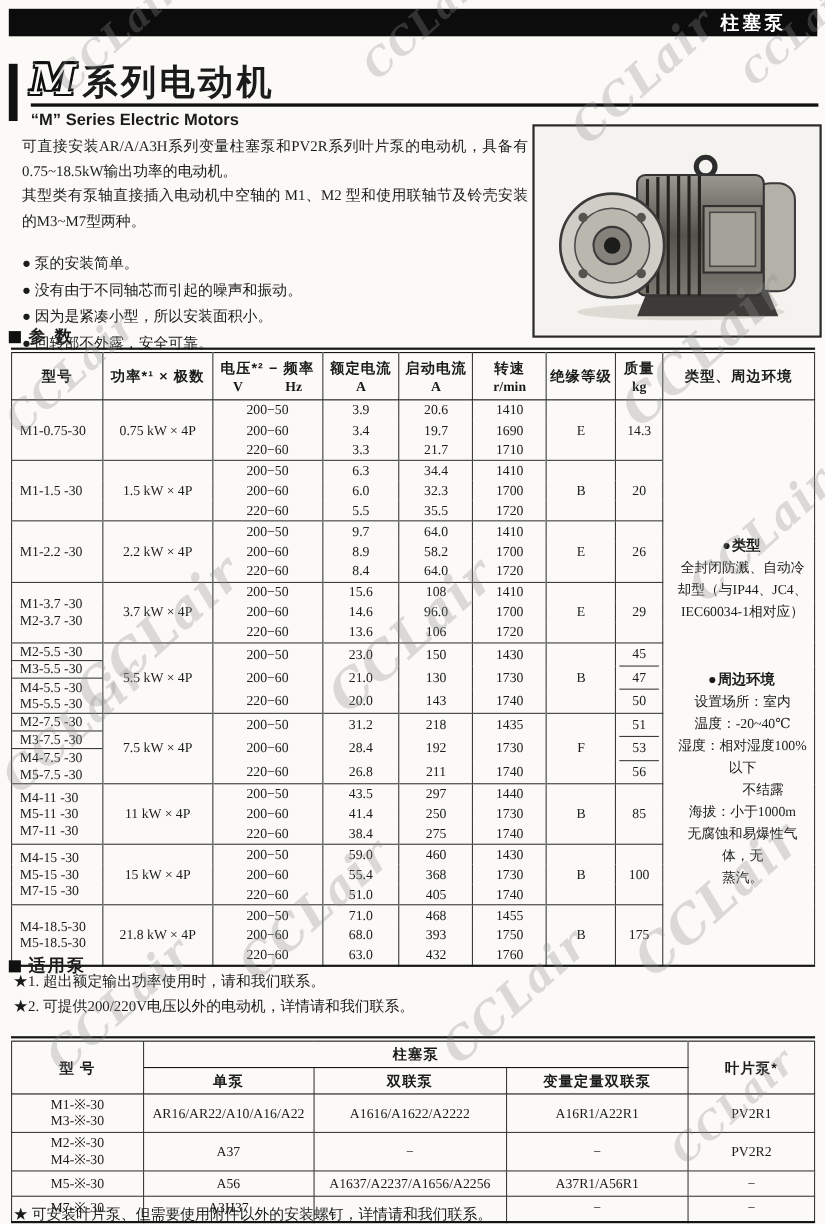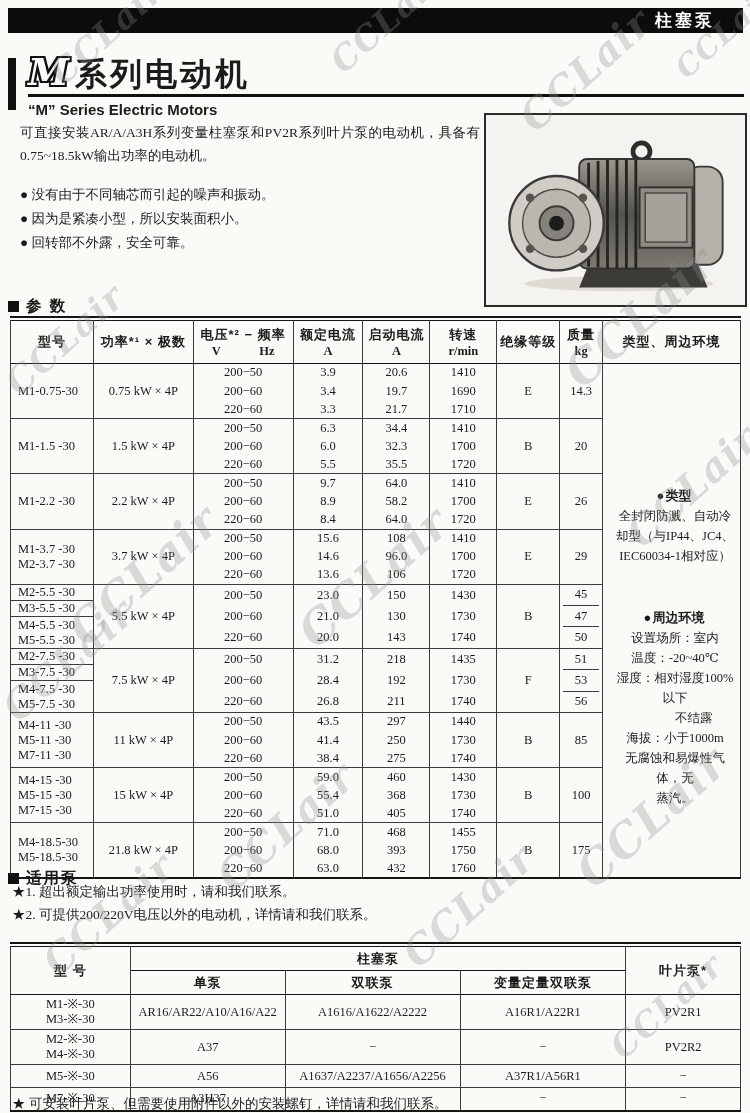--- a/index.html
+++ b/index.html
@@ -98,21 +98,23 @@
     <div class="vbar"></div>
     <div class="title-line">
       <span class="logo-m">M</span>
       <span class="title-cn">系列电动机</span>
     </div>
     <div class="subtitle">“M” Series Electric Motors</div>
   </div>
 
   <div class="intro">
     <p>可直接安装AR/A/A3H系列变量柱塞泵和PV2R系列叶片泵的电动机，具备有0.75~18.5kW输出功率的电动机。</p>
+    <p>其型类有泵轴直接插入电动机中空轴的 M1、M2 型和使用联轴节及铃壳安装的M3~M7型两种。</p>
     <ul class="bullets">
+      <li>泵的安装简单。</li>
       <li>没有由于不同轴芯而引起的噪声和振动。</li>
       <li>因为是紧凑小型，所以安装面积小。</li>
       <li>回转部不外露，安全可靠。</li>
     </ul>
   </div>
 
   <div class="photo-box">
     <svg width="236" height="170" viewBox="0 0 250 180">
       <defs>
         <linearGradient id="gb" x1="0" y1="0" x2="0" y2="1">

